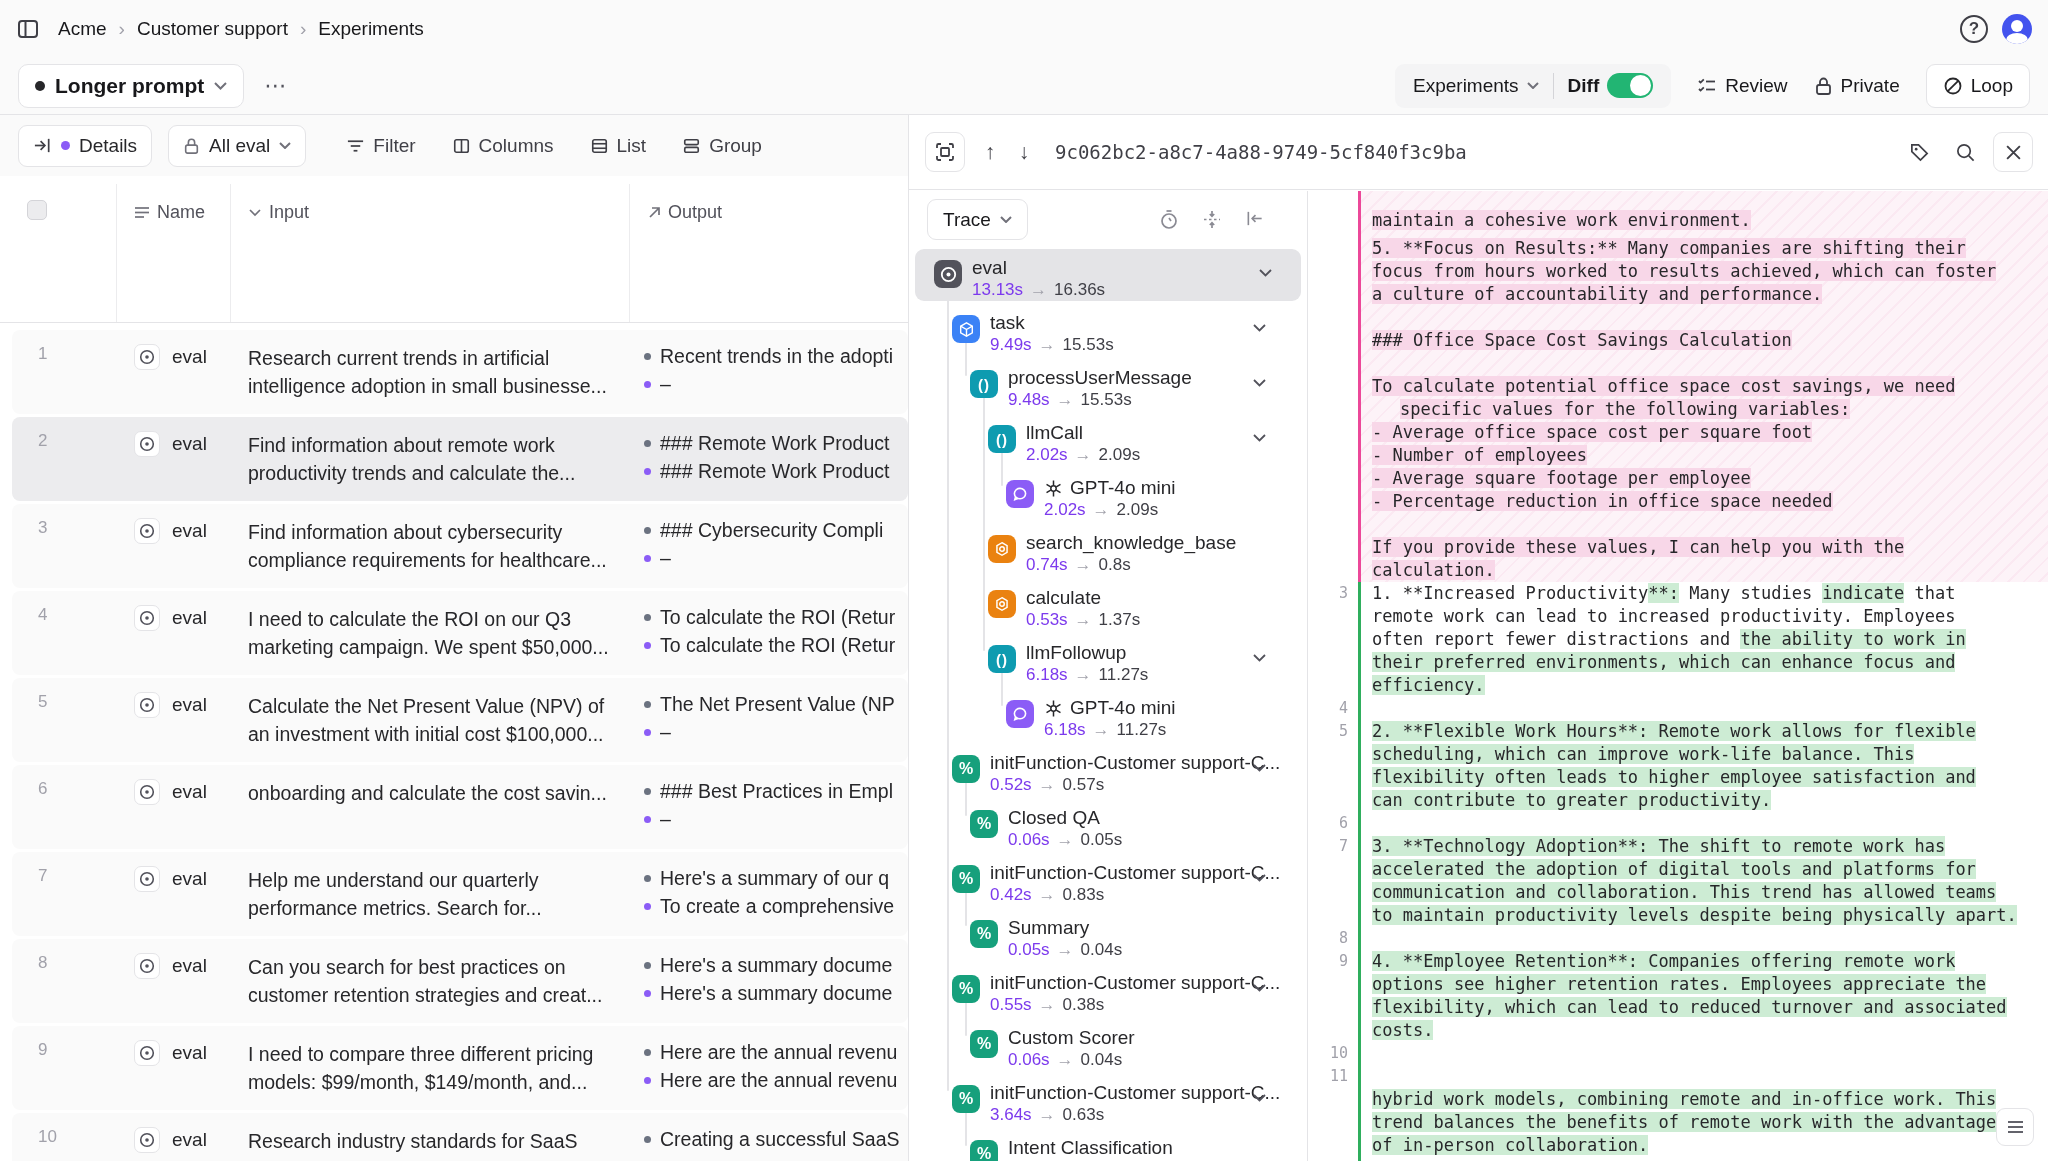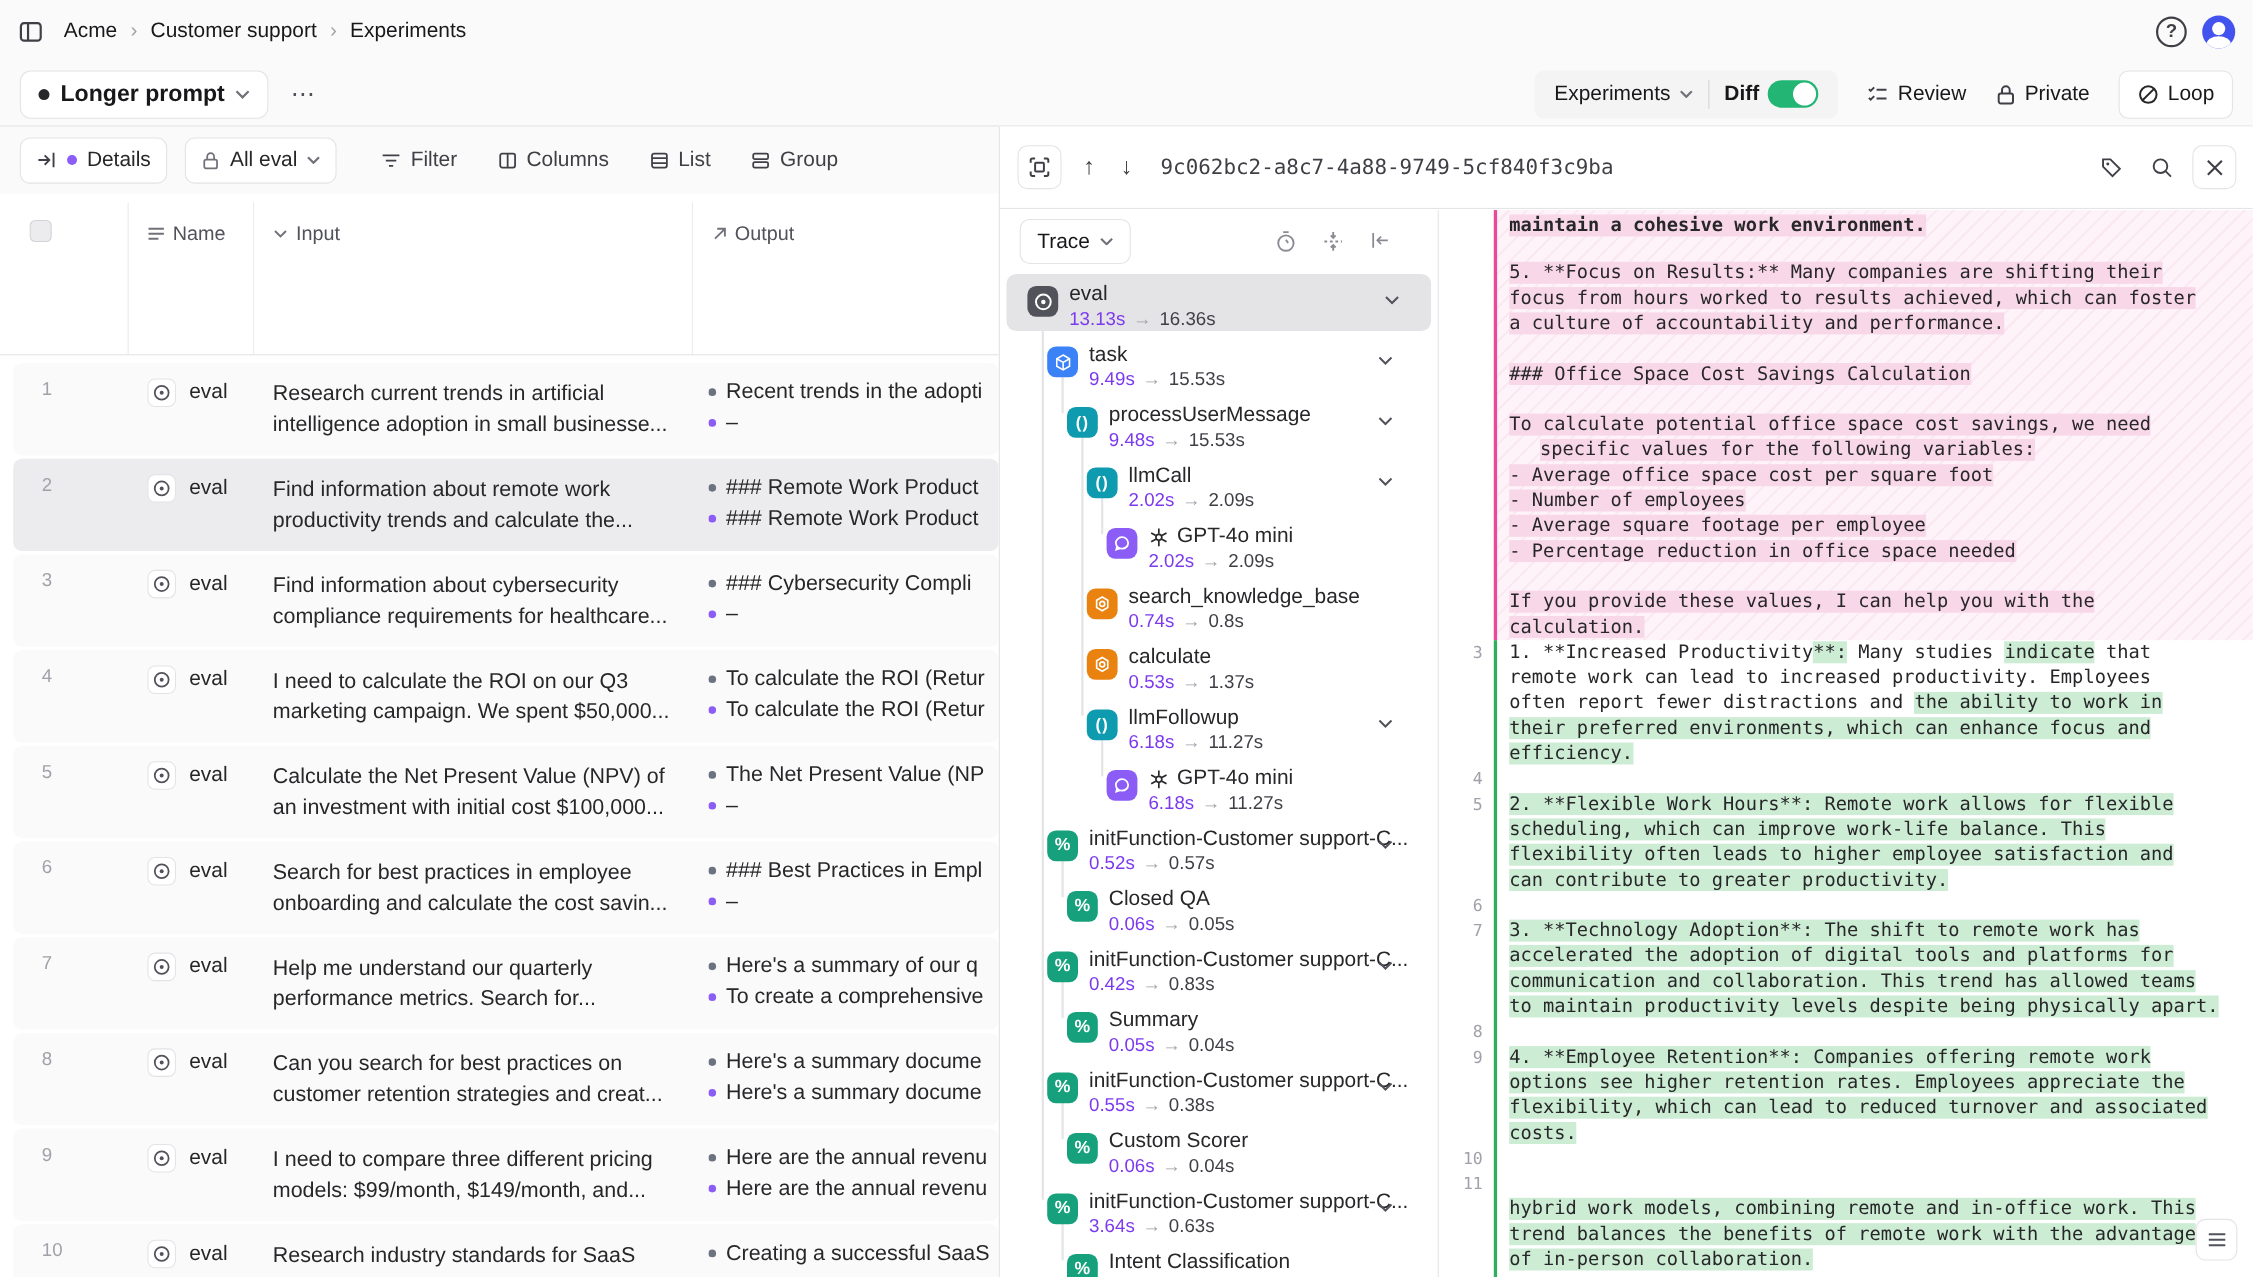--- a/index.html
+++ b/index.html
@@ -342,21 +342,20 @@
       <div class="trow abs" style="top: 589px;">
         <span class="rnum">6</span>
         <span class="reval-ic">
           <svg width="16" height="16" viewBox="0 0 16 16" fill="none" stroke="#52525b" stroke-width="1.6">
             <circle cx="8" cy="8" r="6.3"></circle>
             <circle cx="8" cy="8" r="1.8" fill="#52525b" stroke="none"></circle>
           </svg>
         </span>
         <span class="rname">eval</span>
         <div class="rin">
-          <div>Search for best practices in employee</div>
           <div>onboarding and calculate the cost savin...</div>
         </div>
         <div class="rout">
           <div class="oline"><span class="b" style="background: rgb(107, 114, 128);"></span><span>### Best Practices in Empl</span></div>
           <div class="oline"><span class="b" style="background: rgb(139, 92, 246);"></span><span>–</span></div>
         </div>
       </div>
       <div class="trow abs" style="top: 676px;">
         <span class="rnum">7</span>
         <span class="reval-ic">
@@ -726,21 +725,21 @@
           </span>
         </div>
       </div>
   </div>
 
   <div id="diff-pane" class="abs">
     <div id="removed-wash" style="height: 391px;"></div>
     <div id="bar-removed" style="height: 391px;"></div>
     <div id="bar-added" style="top: 391px; height: 579px;"></div>
     <div id="diff-lines">
-        <div class="dline" style="top: 3px; font-weight: bold;"><span class="rm">maintain a cohesive work environment.</span></div>
+        <div class="dline" style="top: 18px;"><span class="rm">maintain a cohesive work environment.</span></div>
         <div class="dline" style="top: 23px;"></div>
         <div class="dline" style="top: 46px;"><span class="rm">5. **Focus on Results:** Many companies are shifting their</span></div>
         <div class="dline" style="top: 69px;"><span class="rm">focus from hours worked to results achieved, which can foster</span></div>
         <div class="dline" style="top: 92px;"><span class="rm">a culture of accountability and performance.</span></div>
         <div class="dline" style="top: 115px;"></div>
         <div class="dline" style="top: 138px;"><span class="rm">### Office Space Cost Savings Calculation</span></div>
         <div class="dline" style="top: 161px;"></div>
         <div class="dline" style="top: 184px;"><span class="rm">To calculate potential office space cost savings, we need</span></div>
         <div class="dline" style="top: 207px; padding-left: 28px;"><span class="rm">specific values for the following variables:</span></div>
         <div class="dline" style="top: 230px;"><span class="rm">- Average office space cost per square foot</span></div>

